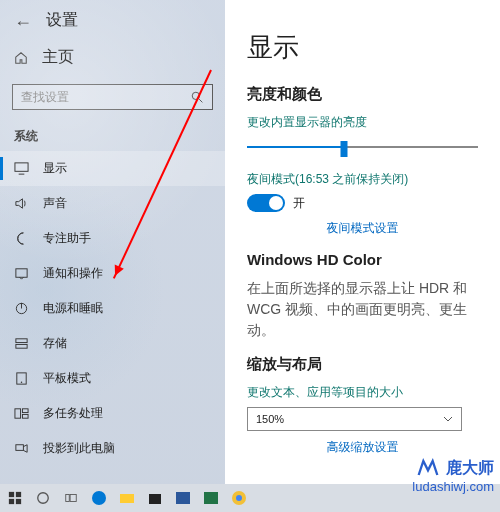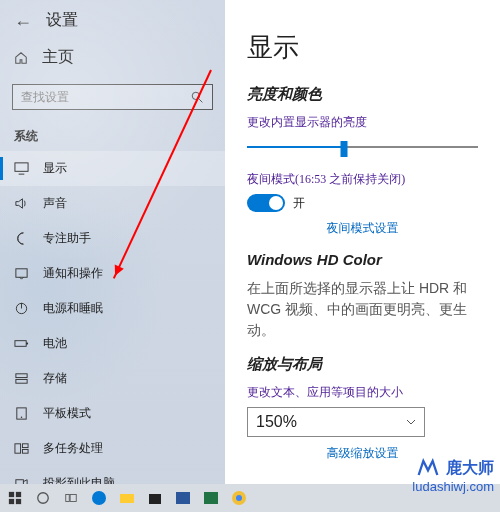--- a/index.html
+++ b/index.html
@@ -13,32 +13,32 @@
 .search-box { margin: 8px 12px; border: 1px solid #555; background: rgba(255,255,255,0.2); padding: 5px 8px; display: flex; align-items: center; justify-content: space-between; }
 .search-box input { border: none; background: transparent; font-size: 12px; color: #333; width: 85%; outline: none; }
 .section-label { padding: 10px 14px 6px 14px; font-size: 12px; font-weight: bold; color: #222; }
 .nav { list-style: none; }
 .nav li { display: flex; align-items: center; padding: 9px 14px; gap: 14px; font-size: 12px; color: #222; cursor: pointer; position: relative; }
 .nav li.active::before { content: ""; position: absolute; left: 0; top: 6px; bottom: 6px; width: 3px; background: #0078d4; }
 .nav li.active { background: rgba(255,255,255,0.25); }
 .nav .ic { width: 15px; height: 15px; display: flex; align-items: center; justify-content: center; }
 .main { flex: 1; padding: 30px 22px 0 22px; overflow: hidden; color: #222; }
 .main h1 { font-size: 26px; font-weight: normal; margin-bottom: 20px; }
-.main h2 { font-size: 15px; font-weight: 600; margin: 14px 0 10px 0; font-style: italic; }
-.sub { font-size: 12px; color: #4c1d95; margin-bottom: 6px; font-family: Liberation Serif, serif; }
+.main h2 { font-size: 15px; font-weight: 600; margin: 14px 0 10px 0; }
+.sub { font-size: 12px; color: #0f766e; margin-bottom: 6px; }
 .slider { position: relative; height: 20px; margin-bottom: 14px; }
 .slider .track { position: absolute; top: 9px; left: 0; right: 0; height: 2px; background: #888; }
 .slider .fill { position: absolute; top: 9px; left: 0; width: 42%; height: 2px; background: #0078d4; }
 .slider .thumb { position: absolute; top: 4px; left: 42%; width: 7px; height: 16px; background: #0078d4; transform: translateX(-50%); }
 .toggle-row { display: flex; align-items: center; gap: 8px; margin-bottom: 8px; }
 .toggle { width: 38px; height: 18px; background: #0078d4; border-radius: 9px; position: relative; }
 .toggle .knob { position: absolute; right: 2px; top: 2px; width: 14px; height: 14px; background: #fff; border-radius: 50%; }
 .link { color: #0067c0; font-size: 12px; margin-bottom: 14px; display: block; text-align: center; }
 .desc { font-size: 14px; color: #555; line-height: 1.5; margin-bottom: 6px; }
-.select { border: 1px solid #888; padding: 5px 8px; font-size: 16px; display: flex; justify-content: space-between; align-items: center; width: 178px; margin-bottom: 8px; }
+.select { border: 1px solid #888; padding: 5px 8px; font-size: 11px; display: flex; justify-content: space-between; align-items: center; width: 215px; margin-bottom: 8px; }
 .arrow { position: absolute; top: 70px; left: 210px; width: 2px; height: 230px; background: red; transform: rotate(25deg); transform-origin: top; pointer-events: none; }
 .arrow::after { content: ""; position: absolute; bottom: -2px; left: -4px; border: 5px solid transparent; border-top: 10px solid red; }
 .taskbar { position: absolute; bottom: 0; left: 0; right: 0; height: 28px; background: #d8dde4; display: flex; align-items: center; padding: 0 4px; gap: 6px; }
 .taskbar .tb { width: 22px; height: 22px; display: flex; align-items: center; justify-content: center; }
 .watermark { position: absolute; right: 6px; bottom: 30px; display: flex; align-items: center; gap: 4px; }
 .watermark .wm-text { color: #2a5fcc; font-size: 16px; font-weight: bold; }
 .watermark .wm-url { position: absolute; right: 0; bottom: -12px; font-size: 13px; color: #2a5fcc; }
 svg { display: block; }
 </style>
 </head>
@@ -109,29 +109,20 @@
             <svg viewBox="0 0 16 16" width="15" height="15">
               <circle cx="8" cy="8" r="5.5" fill="none" stroke="#333"></circle>
               <line x1="8" y1="2" x2="8" y2="8" stroke="#333"></line>
             </svg>
           </span>
         <span>电源和睡眠</span>
       </li>
       <li>
         <span class="ic">
             <svg viewBox="0 0 16 16" width="15" height="15">
-              <rect x="1" y="5" width="12" height="6" fill="none" stroke="#333"></rect>
-              <rect x="13" y="7" width="2" height="2" fill="#333"></rect>
-            </svg>
-          </span>
-        <span>电池</span>
-      </li>
-      <li>
-        <span class="ic">
-            <svg viewBox="0 0 16 16" width="15" height="15">
               <rect x="2" y="3" width="12" height="4" fill="none" stroke="#333"></rect>
               <rect x="2" y="9" width="12" height="4" fill="none" stroke="#333"></rect>
             </svg>
           </span>
         <span>存储</span>
       </li>
       <li>
         <span class="ic">
             <svg viewBox="0 0 16 16" width="15" height="15">
               <rect x="3" y="2" width="10" height="12" fill="none" stroke="#333"></rect>

